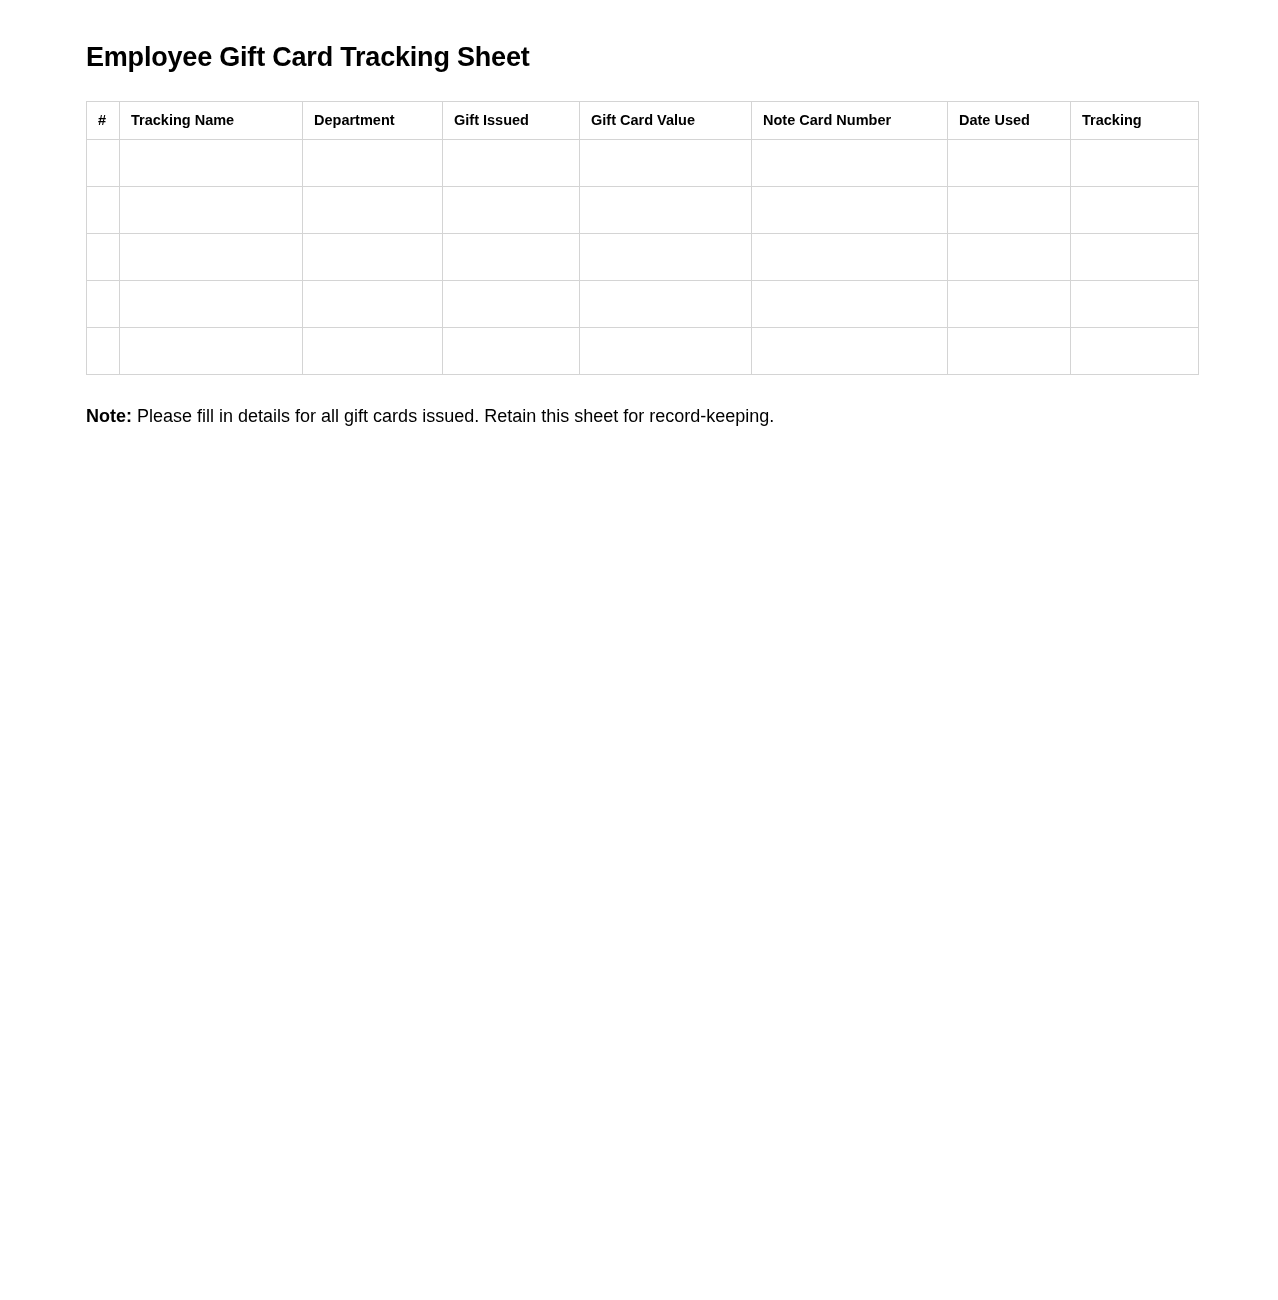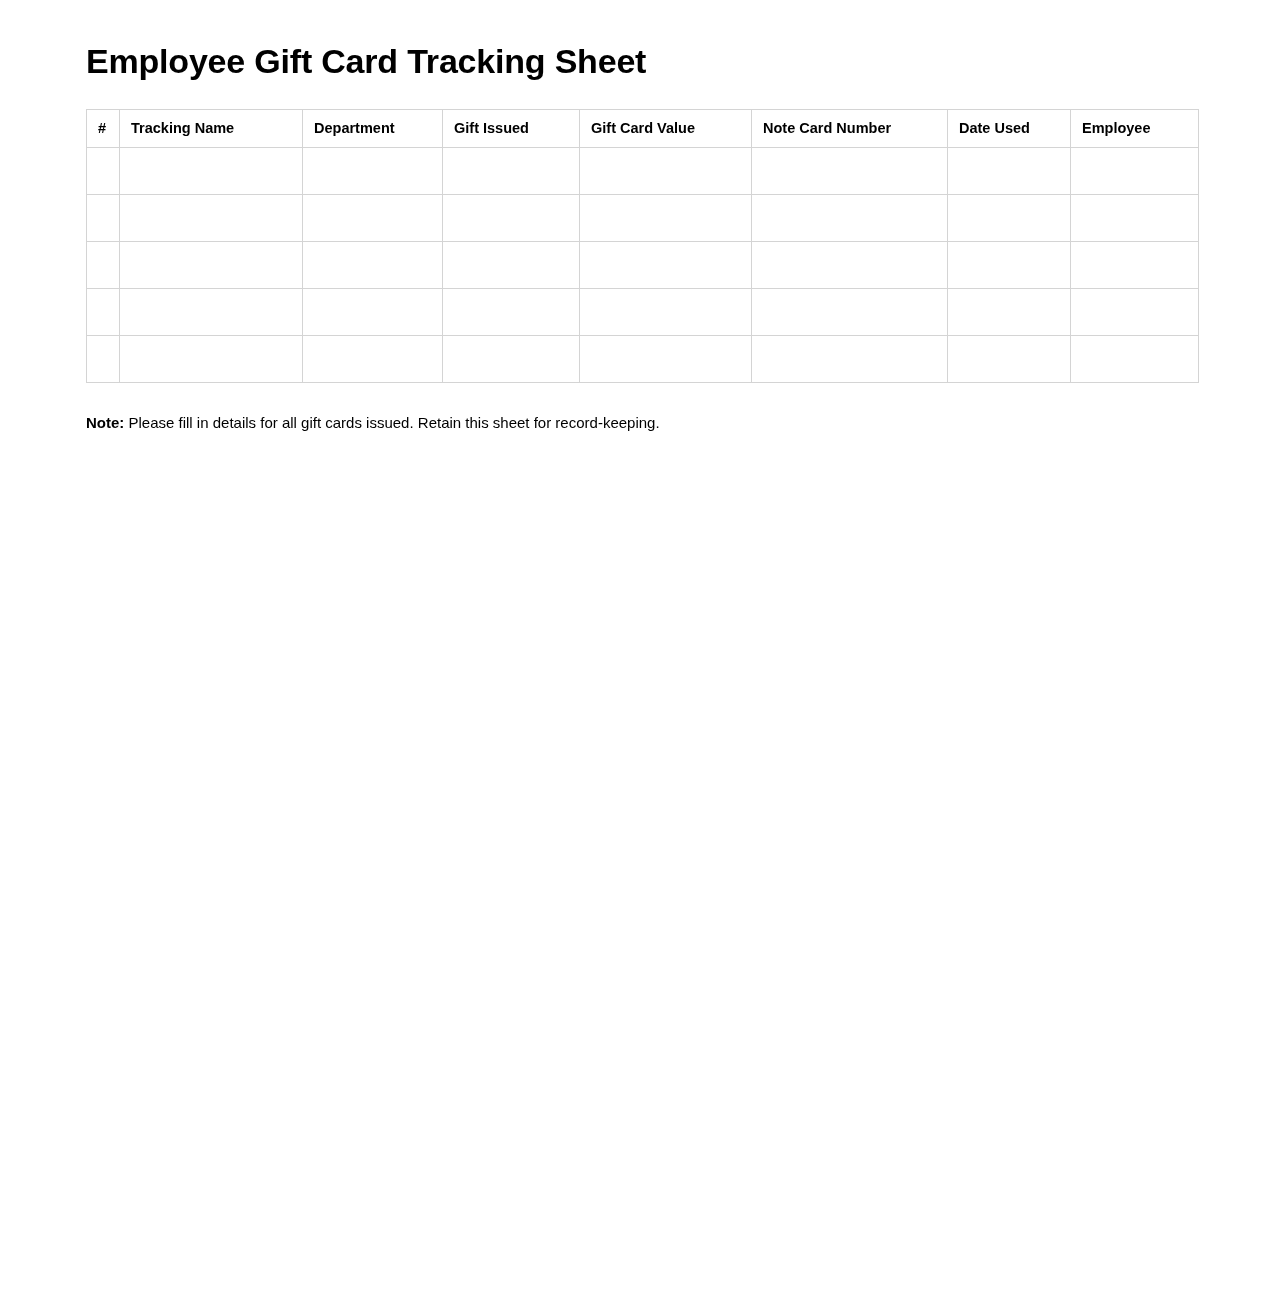--- a/index.html
+++ b/index.html
@@ -12,21 +12,21 @@
     min-height: 1300px;
     font-family: "Liberation Sans", sans-serif;
     color: #000000;
     -webkit-font-smoothing: antialiased;
   }
   .page {
     padding: 42px 80px 0 86px;
     box-sizing: border-box;
   }
   .page-title {
-    font-size: 34px;
+    font-size: 27px;
     font-weight: bold;
     letter-spacing: -0.2px;
     margin: 0 0 28px 0;
     color: #000000;
   }
   table.tracking-table {
     border-collapse: collapse;
     width: 1112px;
     table-layout: fixed;
   }
@@ -51,21 +51,21 @@
   col.c-num      { width: 33px; }
   col.c-name     { width: 183px; }
   col.c-dept     { width: 140px; }
   col.c-issued   { width: 137px; }
   col.c-value    { width: 172px; }
   col.c-number   { width: 196px; }
   col.c-used     { width: 123px; }
   col.c-comments { width: 128px; }
   .note {
     margin-top: 29px;
-    font-size: 15px;
+    font-size: 18px;
     line-height: 1.4;
     color: #000000;
   }
   .note .note-label {
     font-weight: bold;
   }
   .note .note-text {
     font-weight: normal;
   }
 </style>
@@ -89,21 +89,21 @@
     </colgroup>
     <thead>
       <tr>
         <th>#</th>
         <th>Tracking Name</th>
         <th>Department</th>
         <th>Gift Issued</th>
         <th>Gift Card Value</th>
         <th>Note Card Number</th>
         <th>Date Used</th>
-        <th>Employee</th>
+        <th>Tracking</th>
       </tr>
     </thead>
     <tbody>
       <tr>
         <td></td>
         <td></td>
         <td></td>
         <td></td>
         <td></td>
         <td></td>

